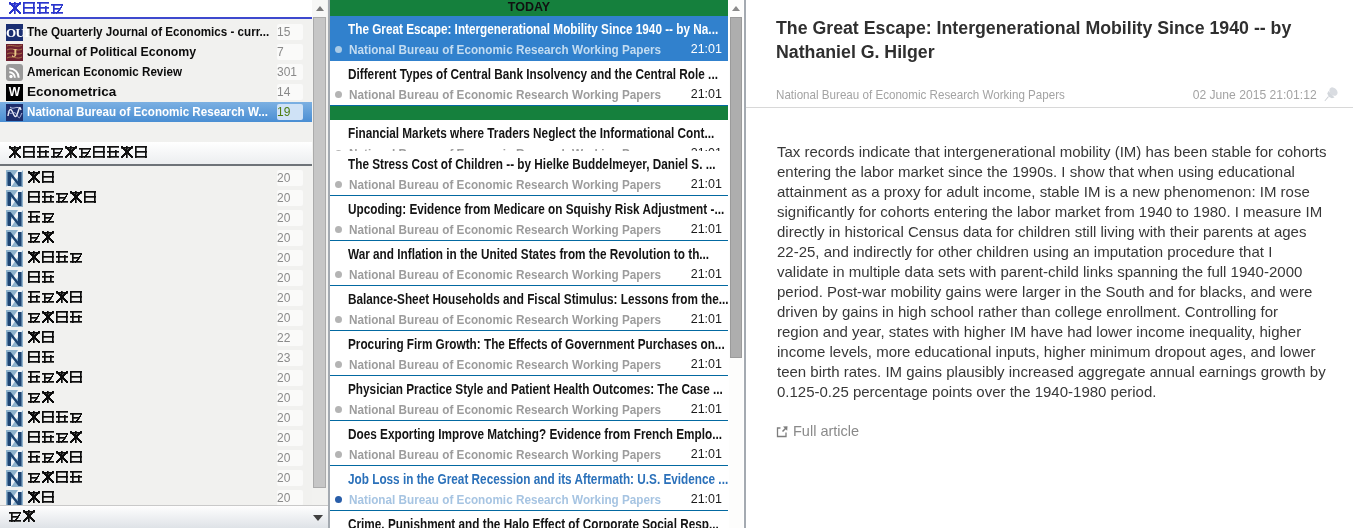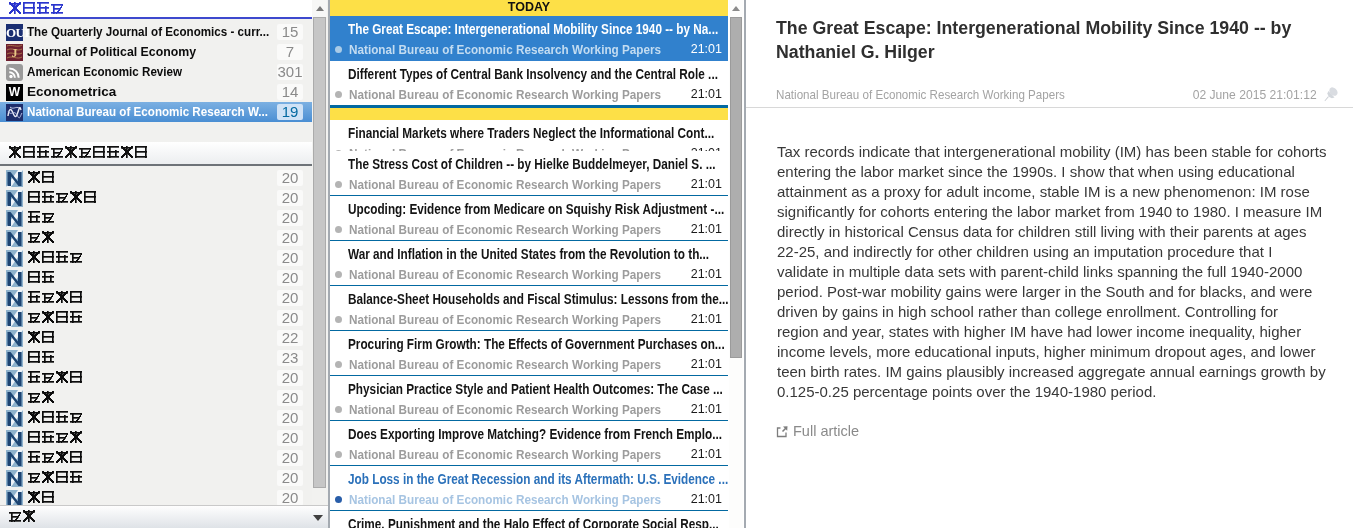--- a/index.html
+++ b/index.html
@@ -9,41 +9,41 @@
 .cb{background-image:linear-gradient(currentColor,currentColor),linear-gradient(currentColor,currentColor),linear-gradient(45deg,transparent 44%,currentColor 44%,currentColor 55%,transparent 58%),linear-gradient(-45deg,transparent 44%,currentColor 44%,currentColor 55%,transparent 58%);background-size:12px 1.7px,1.7px 12px,12px 12px,12px 12px;background-position:0 1px,5px 0,0 0,0 0}
 .cc{background-image:linear-gradient(currentColor,currentColor),linear-gradient(currentColor,currentColor),linear-gradient(currentColor,currentColor),linear-gradient(currentColor,currentColor),linear-gradient(currentColor,currentColor);background-size:12px 1.7px,12px 1.7px,12px 1.7px,1.7px 12px,1.7px 7px;background-position:0 0,0 5px,0 10.3px,2px 0,8px 4px}
 .cd{background-image:linear-gradient(currentColor,currentColor),linear-gradient(currentColor,currentColor),linear-gradient(currentColor,currentColor),linear-gradient(-55deg,transparent 44%,currentColor 44%,currentColor 55%,transparent 57%),linear-gradient(currentColor,currentColor);background-size:12px 1.7px,7px 1.7px,1.7px 9px,7px 9px,12px 1.7px;background-position:0 2px,3px 6px,1.7px 3px,5px 3px,0 10.3px}
 
 #lp{left:0;top:0;width:328px;height:528px;background:#f1f1ef}
 #lph1{left:0;top:0;width:312px;height:17px;background:#fff;border-bottom:2px solid #3d49ce;color:#2a35cd;font-size:13px;line-height:17px}
 #lph1 span{margin-left:8px}
 .frow{left:0;height:20px;width:312px}
 .fic{position:absolute;left:6px;top:2px;width:17px;height:17px}
 .fname{position:absolute;left:27px;top:0;font-weight:bold;font-size:12.5px;line-height:20px;color:#0c0c0c;white-space:nowrap;transform:scaleX(.93);transform-origin:0 50%}
-.cnt{position:absolute;right:9px;top:2px;width:26px;height:16px;background:#fafaf9;border-radius:2px;color:#8a8a8a;font-size:15px;line-height:16px;text-align:center}
+.cnt{position:absolute;right:9px;top:2px;width:26px;height:16px;background:#fafaf9;border-radius:2px;color:#8a8a8a;font-size:12px;line-height:16px;text-align:left}
 #sel{left:0;top:102px;width:312px;height:20px;background:linear-gradient(#7cb0e2,#4a8ed3)}
 #sel .fname{color:#fff}
-#sel .cnt{background:#cfe2f6;color:#0369a1}
+#sel .cnt{background:#cfe2f6;color:#4d7c0f}
 #lph2{left:0;top:142px;width:312px;height:22px;background:linear-gradient(#ffffff,#eceef0);border-bottom:2px solid #6e7378;color:#111;font-size:13px;line-height:22px}
 #lph2 span{margin-left:8px}
 #lpfoot{left:0;top:505px;width:328px;height:23px;background:linear-gradient(#fefefe,#dde1e6);border-top:1px solid #c9c9c9;color:#111;font-size:13px;line-height:22px}
 #lpfoot span{margin-left:8px}
 .arrdn{width:0;height:0;border-left:5px solid transparent;border-right:5px solid transparent;border-top:6px solid #404040}
 .arrup{width:0;height:0;border-left:4px solid transparent;border-right:4px solid transparent;border-bottom:5px solid #7a7a7a}
 
 #lsb{left:312px;top:0;width:15px;height:505px;background:#f2f2f0}
 #lsbup{left:0;top:0;width:15px;height:17px;background:#f7f7f6}
 #lsbthumb{left:1px;top:17px;width:13px;height:471px;background:#c6c6c6;border:1px solid #ababab;box-sizing:border-box}
 
 #dv1{left:328px;top:0;width:2px;height:528px;background:#a4aab1}
 #dv2{left:744px;top:0;width:2px;height:528px;background:#a4aab1}
 
-#mp{left:330px;top:0;width:398px;height:528px;background:#fde047}
+#mp{left:330px;top:0;width:398px;height:528px;background:#15803d}
 #today{left:0;top:0;width:398px;height:16px;font-weight:bold;font-size:12.5px;line-height:15px;text-align:center;color:#111}
-.mrow{left:0;width:398px;height:44px;border-bottom:3px solid #0369a1;background:#fff}
+.mrow{left:0;width:398px;height:44px;border-bottom:1px solid #0369a1;background:#fff}
 .mtitle{position:absolute;left:18px;top:4px;font-weight:bold;font-size:13.8px;line-height:20px;color:#141414;white-space:nowrap;transform:scaleX(.853);transform-origin:0 50%}
 .msrc{position:absolute;left:19px;top:26px;font-weight:bold;font-size:12.8px;line-height:15px;color:#9c9c9c;white-space:nowrap;transform:scaleX(.917);transform-origin:0 50%}
 .mdot{position:absolute;left:5px;top:30px;width:7px;height:7px;border-radius:50%;background:#b4b4b4}
 .mtime{position:absolute;right:6px;top:26px;font-size:12.5px;line-height:15px;color:#1a1a1a}
 .msel{background:#3181cd;border-bottom:1px solid #3181cd}
 .msel .mtitle{color:#fff}
 .msel .msrc{color:#c3dcf1}
 .msel .mdot{background:#a9cbe7}
 .msel .mtime{color:#fff}
 .munread .mtitle{color:#2b71ba}

